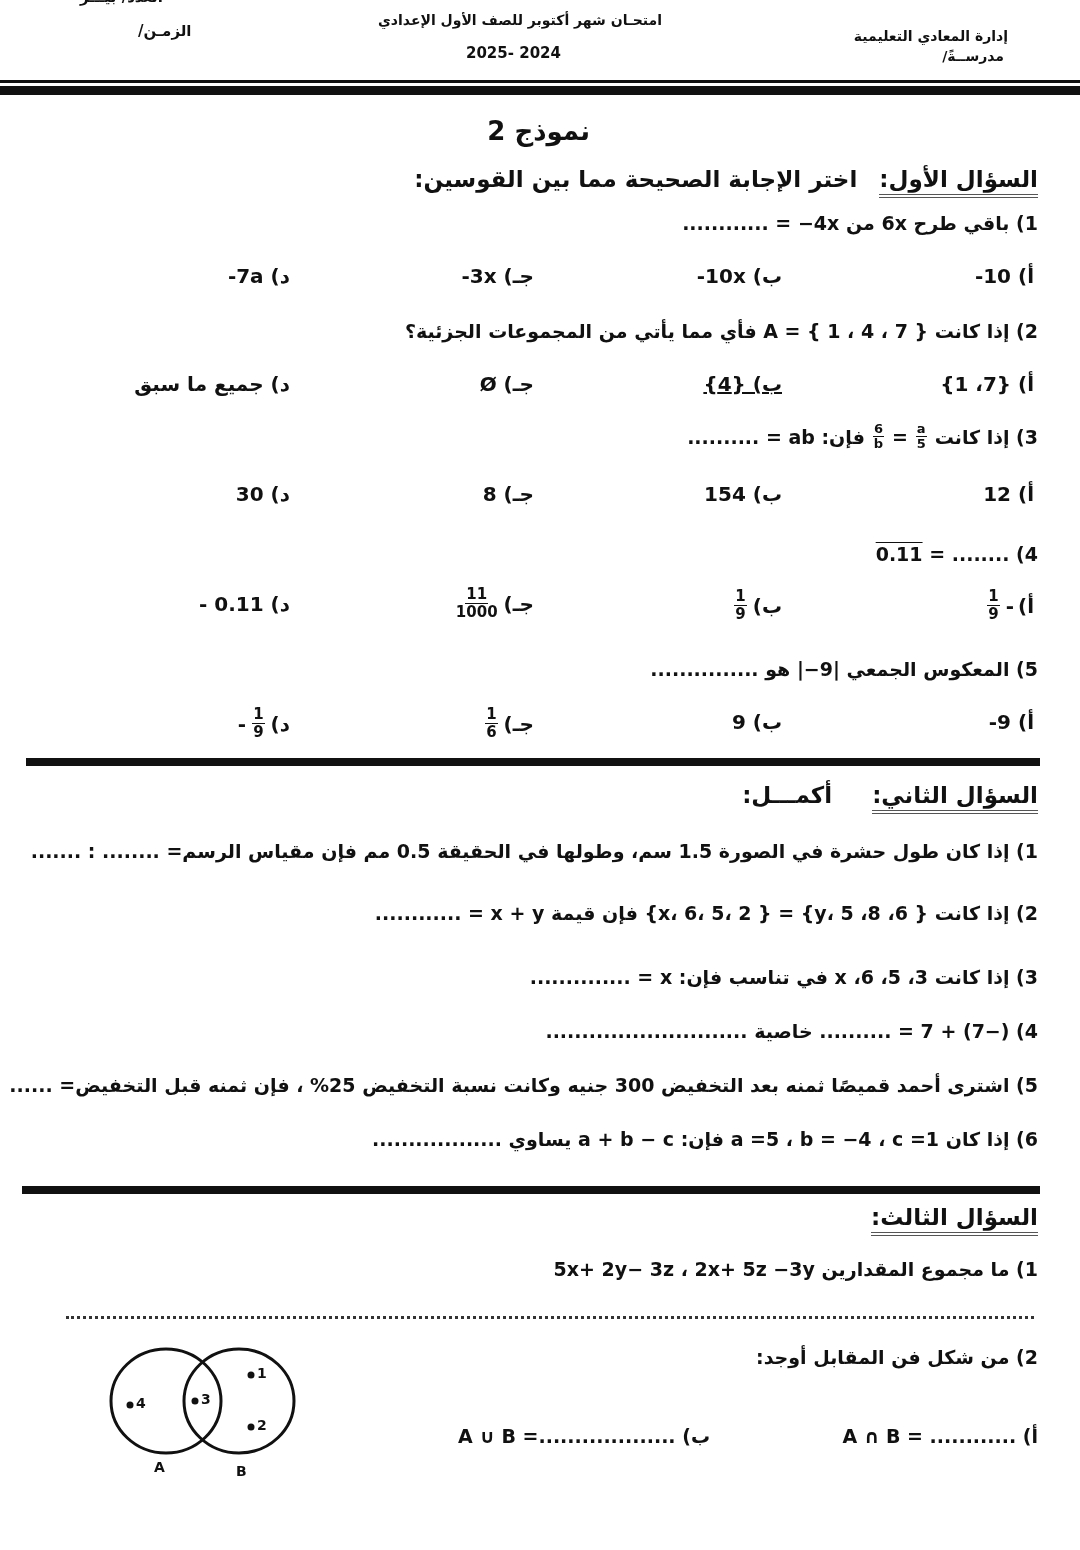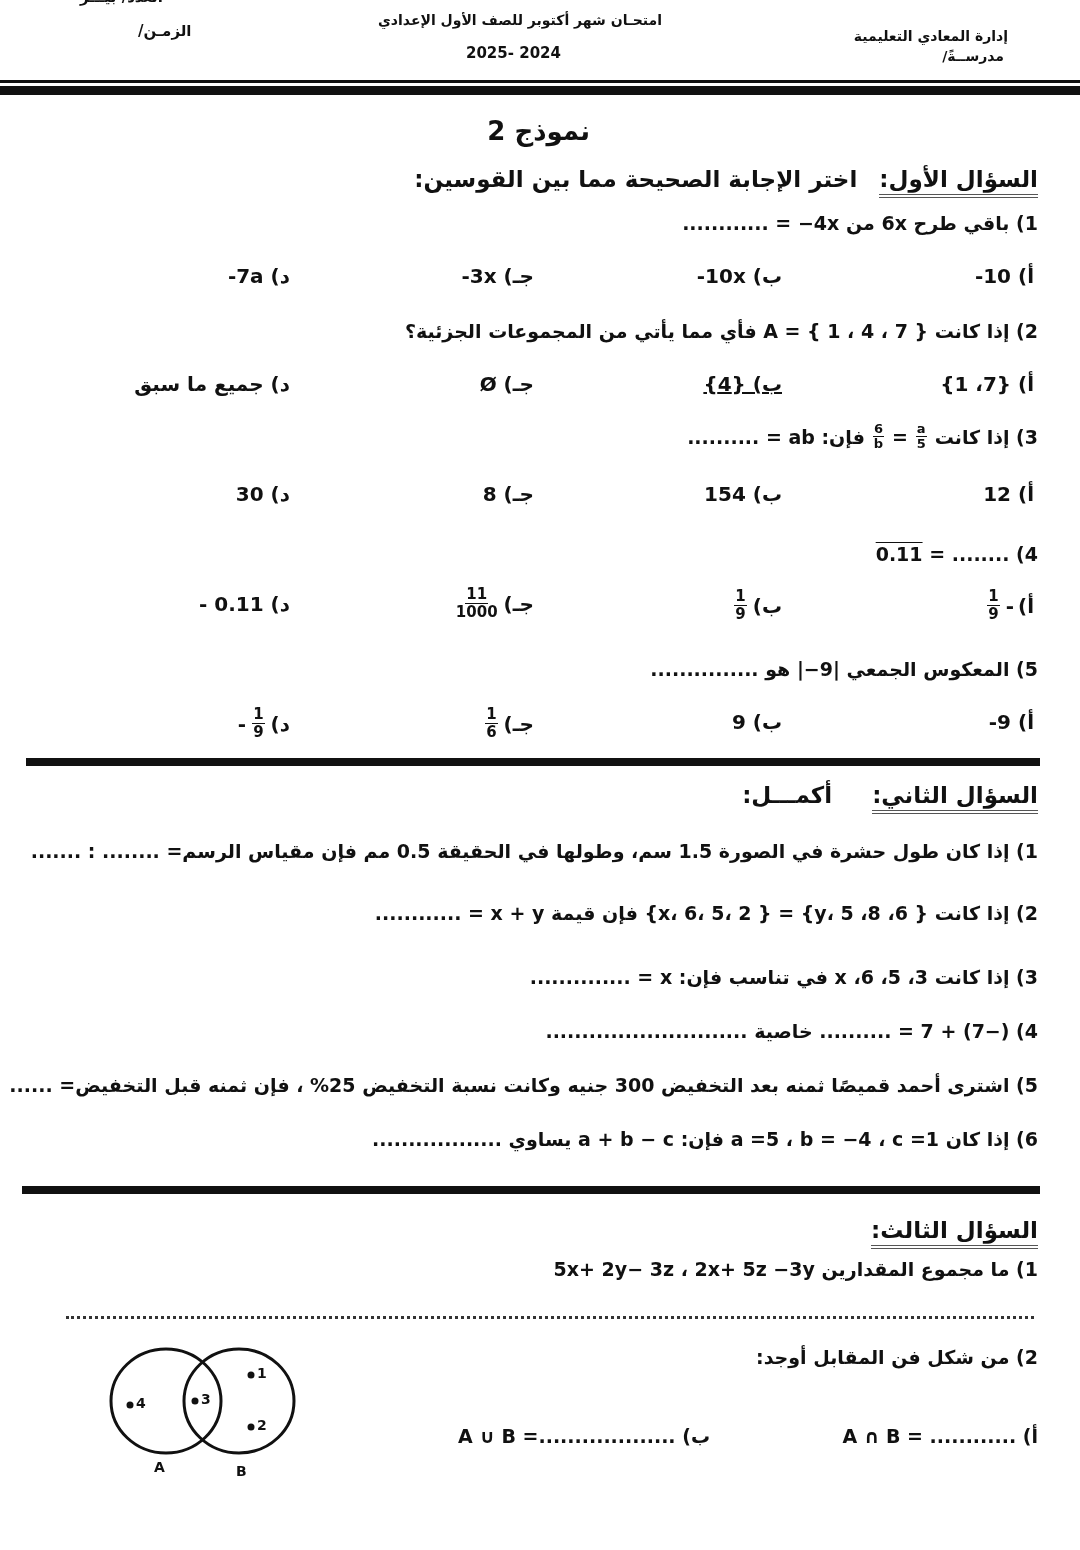--- a/index.html
+++ b/index.html
@@ -131,21 +131,21 @@
 </div>
 <div class="abs line" style="right:42px; top:840px;text-align:right;">1) إذا كان طول حشرة في الصورة 1.5 سم، وطولها في الحقيقة 0.5 مم فإن مقياس الرسم= ........ : .......</div>
 <div class="abs line" style="right:42px; top:902px;">2) إذا كانت { 6، 8، y، 5} = { x، 6، 5، 2} فإن قيمة x + y = ............</div>
 <div class="abs line" style="right:42px; top:966px;">3) إذا كانت 3، 5، 6، x في تناسب فإن:      x = ..............</div>
 <div class="abs line" style="right:42px; top:1020px;">4) (−7) + 7 = ..........   خاصية ............................</div>
 <div class="abs line" style="right:42px; top:1074px;">5) اشترى أحمد قميصًا ثمنه بعد التخفيض 300 جنيه وكانت نسبة التخفيض 25% ، فإن ثمنه قبل التخفيض= ......</div>
 <div class="abs line" style="right:42px; top:1128px;">6) إذا كان a =5 ، b = −4 ، c =1 فإن:  a + b − c  يساوي ..................</div>
 
 <div class="sep" style="top:1186px; left:22px; width:1018px;"></div>
 
-<div class="abs qhead" style="right:42px; top:1204px;margin-top:13px;">
+<div class="abs qhead" style="right:42px; top:1204px;">
   <span class="u">السؤال الثالث:</span>
 </div>
 <div class="abs line" style="right:42px; top:1258px;">1)  ما مجموع المقدارين 5x+ 2y− 3z ، 2x+ 5z −3y</div>
 <div class="dots-line" style="top:1316px;"></div>
 <div class="abs line" style="right:42px; top:1346px;">2) من شكل فن المقابل أوجد:</div>
 
 <div class="abs line" style="right:42px; top:1418px;">
   <span>أ)</span>
   <span class="ltr" style="font-family:'DejaVu Sans',sans-serif;">A ∩ B = ............</span>
 </div>

